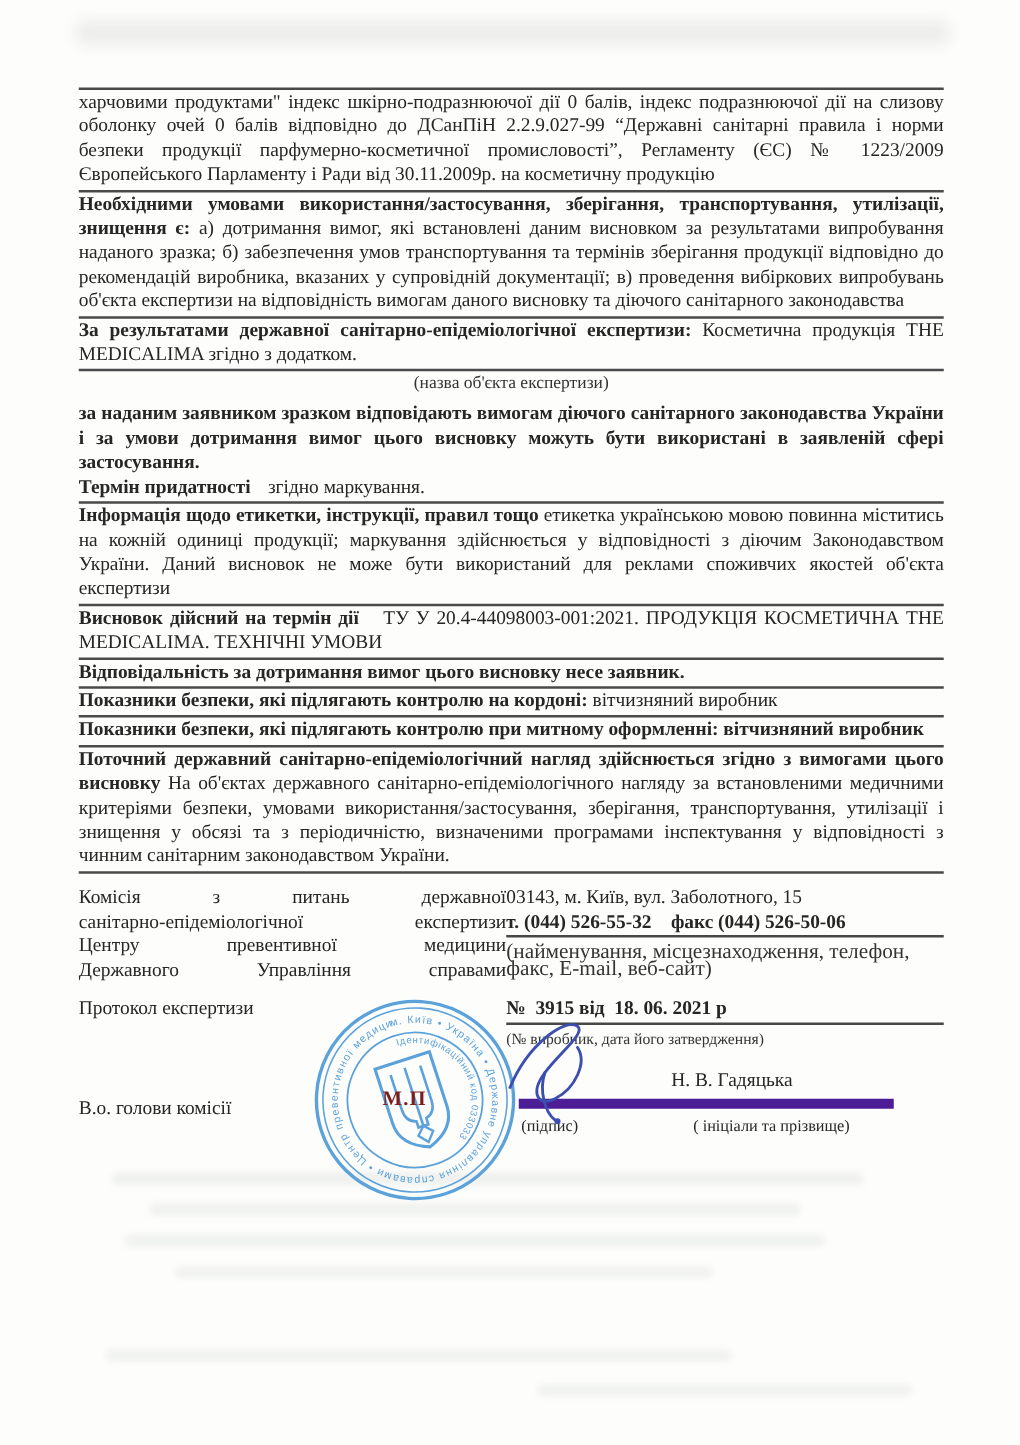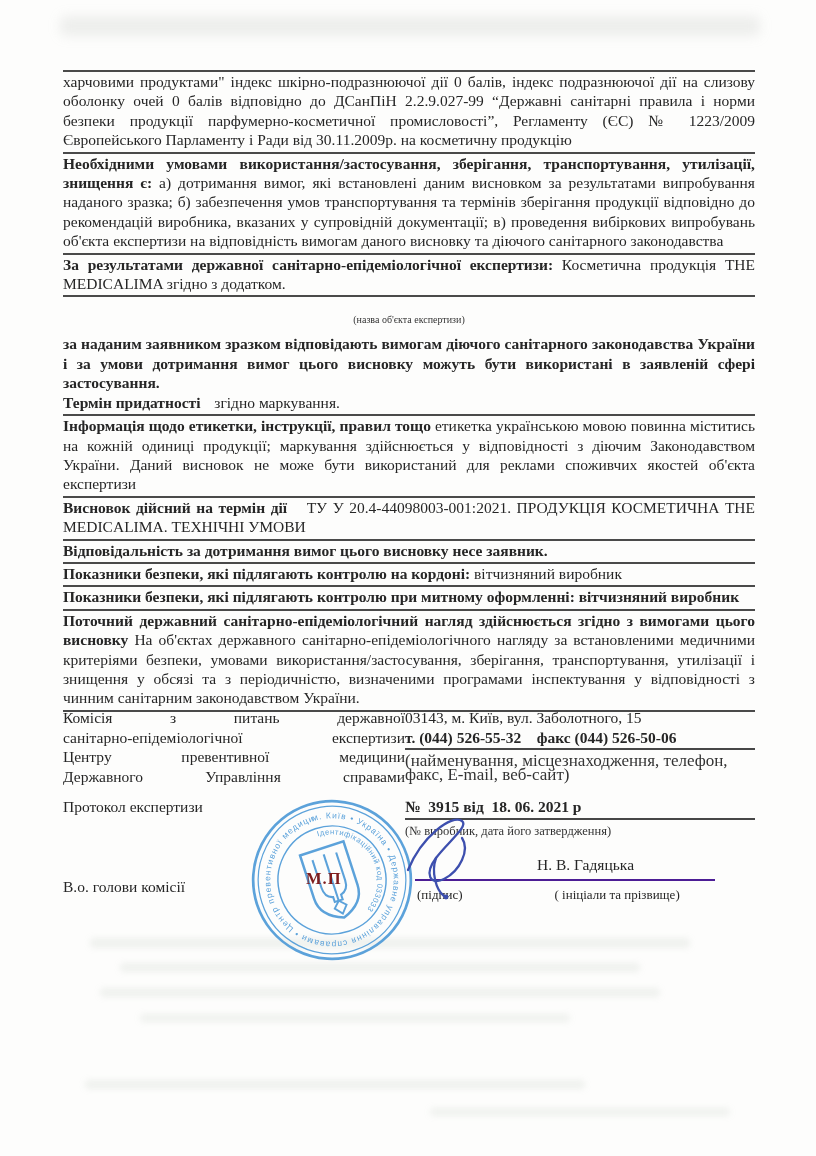--- a/index.html
+++ b/index.html
@@ -14,38 +14,38 @@
   }
   .content {
     position:absolute; left:63px; top:70px; width:692px;
     font-size:15.5px; line-height:19.4px;
   }
   .sec { text-align:justify; }
   .rule-top { border-top:2px solid #4a4a4a; }
   .rule-bot { border-bottom:2px solid #4a4a4a; padding-bottom:2px; }
   .pt { padding-top:0; }
   .b { font-weight:bold; }
-  .caption-center { text-align:center; font-size:10px; line-height:15px; padding-top:15px; color:#333; }
+  .caption-center { text-align:center; font-size:14px; line-height:15px; padding-top:2px; color:#333; }
   .gap8 { margin-top:7px; }
   .ml10 { margin-left:10px; }
   .ml14 { margin-left:14px; }
 
   
   .footer { position:absolute; left:63px; top:708px; width:692px; font-size:15.5px; line-height:19.5px; z-index:2; }
   .frow { display:flex; }
   .fcol-left { width:342px; }
   .fcol-right { width:350px; }
   .jline { text-align:justify; text-align-last:justify; }
   .ruled { border-bottom:2px solid #474747; padding-bottom:1px; }
   .smallcap { font-size:17px; line-height:14px; color:#333; margin-top:4px; }
   .pre { white-space:pre-wrap;font-weight:bold; }
   .frow2 { margin-top:11px; }
   .frow3 { margin-top:17px; }
   .head-label { padding-top:22px; }
-  .sigline { margin-left:10px; width:300px; border-bottom:2px solid #4c1d95; padding:0 0 5px 122px; }
+  .sigline { margin-left:10px; width:300px; border-bottom:8px solid #4c1d95; padding:0 0 5px 122px; }
   .sigcaps { display:flex; margin-left:12px; margin-top:4px; font-size:13px; }
   .sigcap2 { margin-left:92px; }
 
   
   .stamp { position:absolute; left:249px; top:797px; width:166px; height:166px; z-index:3; opacity:.92; }
   .mp-label {
     position:absolute; left:306px; top:869px; z-index:4;
     font-size:16.5px; font-weight:600; letter-spacing:1px; color:#7f1d1d;
   }
   .signature { position:absolute; left:394px; top:810px; width:118px; height:92px; z-index:5; }

